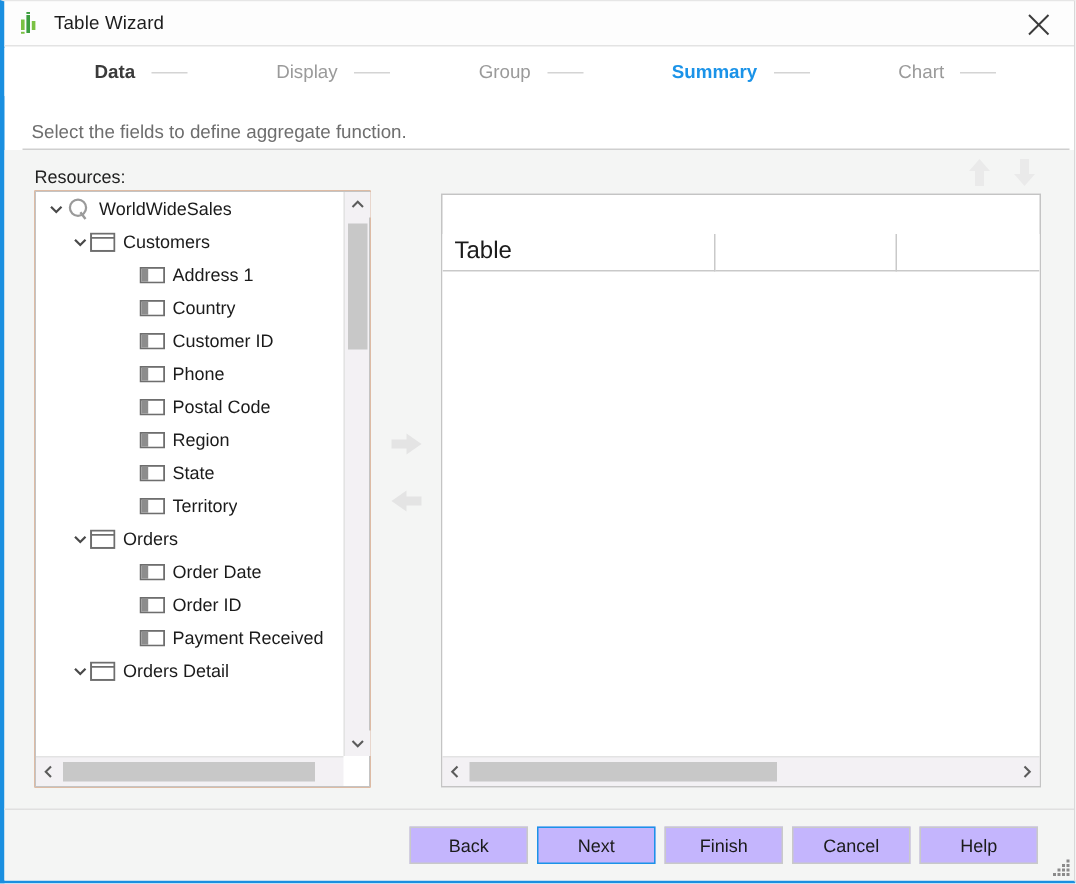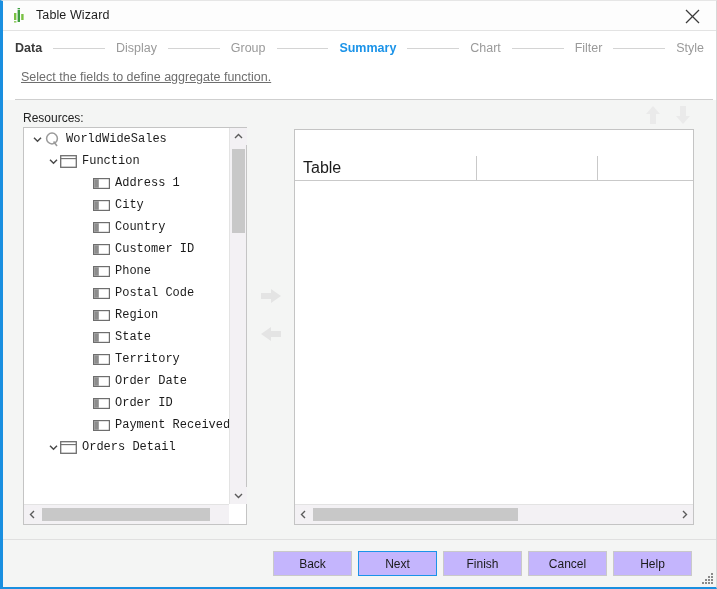--- a/index.html
+++ b/index.html
@@ -50,35 +50,36 @@
     width: 713px; height: 32px;
     background: #ffffff;
     display: flex; align-items: center;
     padding: 0 12px 0 12px;
   }
   .step {
     font-size: 12.5px;
     color: #9a9a9a;
     white-space: nowrap;
     cursor: default;
+    margin-left: 48px;
   }
   .step.done { color: #3b3b3b; font-weight: bold; }
   .step.current { color: #1b93e8; font-weight: bold; }
   .step-line {
     flex: 1 1 auto;
     height: 1px;
     background: #d4d4d4;
     margin: 0 11px;
     min-width: 24px;
   }
 
   
   .subtitle {
-    position: absolute; left: 18px; top: 69px;
-    font-size: 12.5px; color: #6e6e6e; text-decoration: underline;
+    position: absolute; left: 18px; top: 80px;
+    font-size: 12.5px; color: #6e6e6e;
   }
   .hr-under-subtitle {
     position: absolute; left: 12px; top: 98px;
     width: 698px; height: 1px; background: #cfcfcf;
   }
 
   
   .body-area {
     position: absolute; left: 0; top: 99px;
     width: 713px; height: 440px;
@@ -89,21 +90,20 @@
     position: absolute; left: 20px; top: 110px;
     font-size: 12px; color: #222;
   }
 
   
   .tree-panel {
     position: absolute; left: 20px; top: 126px;
     width: 224px; height: 398px;
     background: #f97316;
     border: 1px solid #c4c4c4;
-    font-family: Liberation Mono, monospace;
   }
   .tree-scroll-area {
     position: absolute; left: 0; top: 0;
     width: 206px; height: 376px;
     overflow: hidden;
     background: #ffffff;
   }
   .tree-node {
     position: relative;
     height: 22px;
@@ -353,50 +353,40 @@
             <svg width="9" height="7" viewBox="0 0 9 7">
               <polyline points="1,1.8 4.5,5.3 8,1.8" fill="none" stroke="#4a4a4a" stroke-width="1.5"></polyline>
             </svg>
           </span>
           <span class="ico ico-table">
             <svg width="17" height="13" viewBox="0 0 17 13">
               <rect x="0.7" y="0.7" width="15.6" height="11.6" fill="#ffffff" stroke="#6e6e6e" stroke-width="1.3"></rect>
               <line x1="0.7" y1="3.6" x2="16.3" y2="3.6" stroke="#6e6e6e" stroke-width="1.1"></line>
             </svg>
           </span>
-          <span class="node-label">Function</span>
+          <span class="node-label">Customers</span>
         </div>
         <div class="tree-node lvl2">
           <span class="twisty" style="visibility: hidden;"></span>
           <span class="ico ico-col">
             <svg width="17" height="11" viewBox="0 0 17 11">
               <rect x="0.6" y="0.6" width="15.8" height="9.8" fill="#ffffff" stroke="#6e6e6e" stroke-width="1.2"></rect>
               <rect x="1.2" y="1.2" width="4.6" height="8.6" fill="#8d8d8d"></rect>
             </svg>
           </span>
           <span class="node-label">Address 1</span>
         </div>
         <div class="tree-node lvl2">
           <span class="twisty" style="visibility: hidden;"></span>
           <span class="ico ico-col">
             <svg width="17" height="11" viewBox="0 0 17 11">
               <rect x="0.6" y="0.6" width="15.8" height="9.8" fill="#ffffff" stroke="#6e6e6e" stroke-width="1.2"></rect>
               <rect x="1.2" y="1.2" width="4.6" height="8.6" fill="#8d8d8d"></rect>
             </svg>
           </span>
-          <span class="node-label">City</span>
-        </div>
-        <div class="tree-node lvl2">
-          <span class="twisty" style="visibility: hidden;"></span>
-          <span class="ico ico-col">
-            <svg width="17" height="11" viewBox="0 0 17 11">
-              <rect x="0.6" y="0.6" width="15.8" height="9.8" fill="#ffffff" stroke="#6e6e6e" stroke-width="1.2"></rect>
-              <rect x="1.2" y="1.2" width="4.6" height="8.6" fill="#8d8d8d"></rect>
-            </svg>
-          </span>
           <span class="node-label">Country</span>
         </div>
         <div class="tree-node lvl2">
           <span class="twisty" style="visibility: hidden;"></span>
           <span class="ico ico-col">
             <svg width="17" height="11" viewBox="0 0 17 11">
               <rect x="0.6" y="0.6" width="15.8" height="9.8" fill="#ffffff" stroke="#6e6e6e" stroke-width="1.2"></rect>
               <rect x="1.2" y="1.2" width="4.6" height="8.6" fill="#8d8d8d"></rect>
             </svg>
           </span>
@@ -444,20 +434,34 @@
         </div>
         <div class="tree-node lvl2">
           <span class="twisty" style="visibility: hidden;"></span>
           <span class="ico ico-col">
             <svg width="17" height="11" viewBox="0 0 17 11">
               <rect x="0.6" y="0.6" width="15.8" height="9.8" fill="#ffffff" stroke="#6e6e6e" stroke-width="1.2"></rect>
               <rect x="1.2" y="1.2" width="4.6" height="8.6" fill="#8d8d8d"></rect>
             </svg>
           </span>
           <span class="node-label">Territory</span>
+        </div>
+        <div class="tree-node lvl1">
+          <span class="twisty">
+            <svg width="9" height="7" viewBox="0 0 9 7">
+              <polyline points="1,1.8 4.5,5.3 8,1.8" fill="none" stroke="#4a4a4a" stroke-width="1.5"></polyline>
+            </svg>
+          </span>
+          <span class="ico ico-table">
+            <svg width="17" height="13" viewBox="0 0 17 13">
+              <rect x="0.7" y="0.7" width="15.6" height="11.6" fill="#ffffff" stroke="#6e6e6e" stroke-width="1.3"></rect>
+              <line x1="0.7" y1="3.6" x2="16.3" y2="3.6" stroke="#6e6e6e" stroke-width="1.1"></line>
+            </svg>
+          </span>
+          <span class="node-label">Orders</span>
         </div>
         <div class="tree-node lvl2">
           <span class="twisty" style="visibility: hidden;"></span>
           <span class="ico ico-col">
             <svg width="17" height="11" viewBox="0 0 17 11">
               <rect x="0.6" y="0.6" width="15.8" height="9.8" fill="#ffffff" stroke="#6e6e6e" stroke-width="1.2"></rect>
               <rect x="1.2" y="1.2" width="4.6" height="8.6" fill="#8d8d8d"></rect>
             </svg>
           </span>
           <span class="node-label">Order Date</span>

